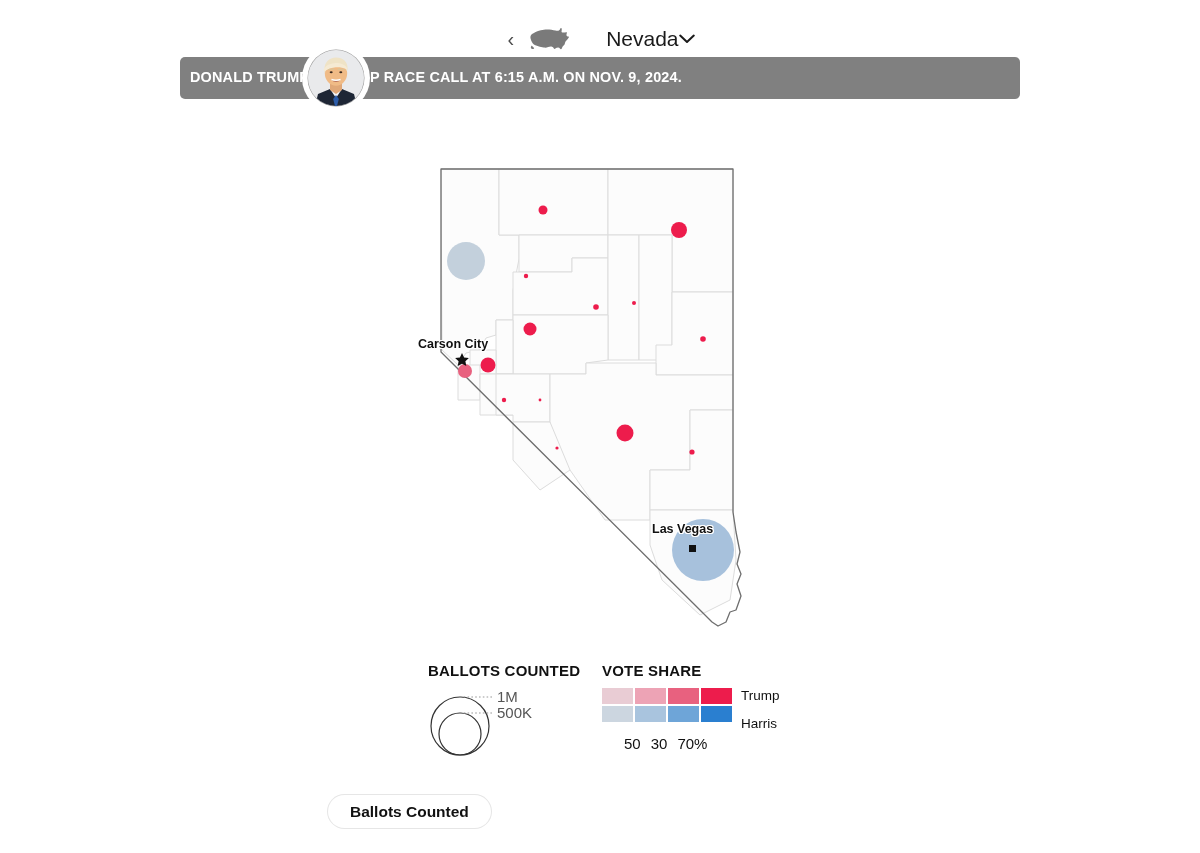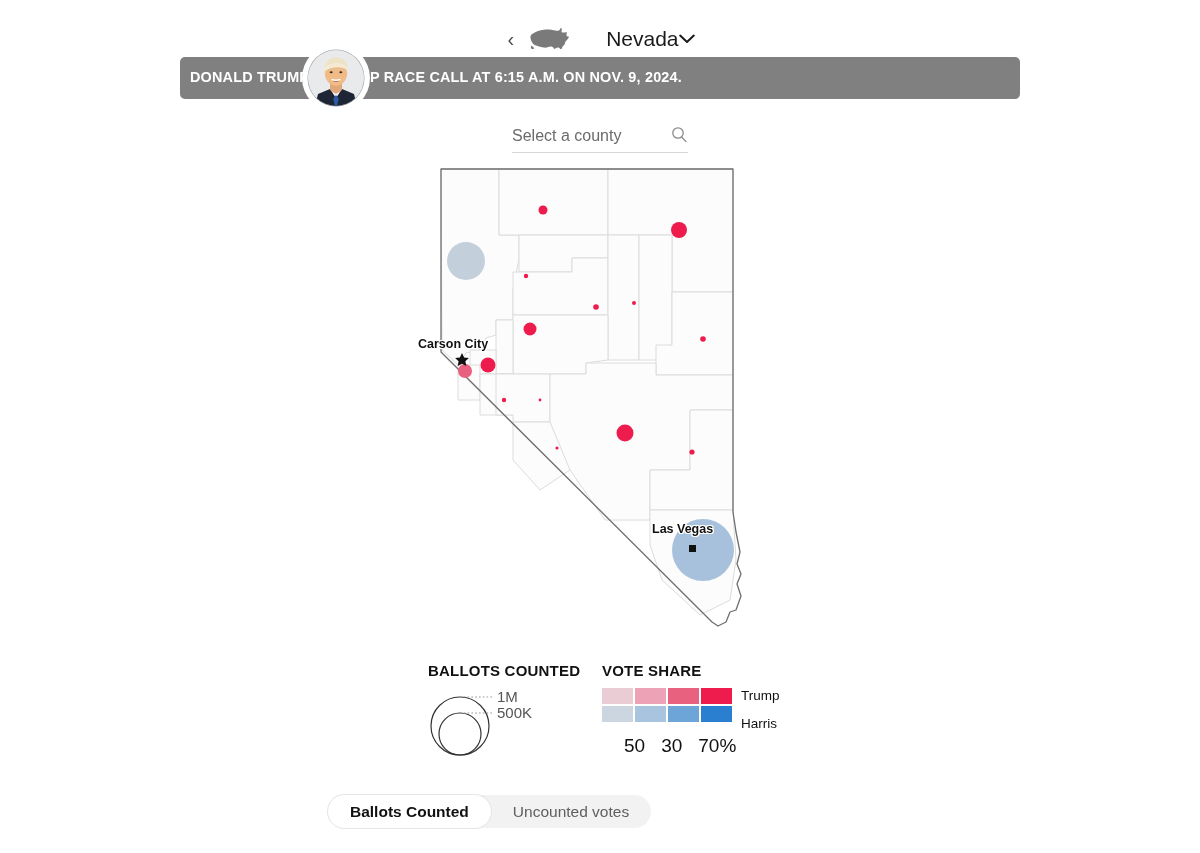--- a/index.html
+++ b/index.html
@@ -74,22 +74,22 @@
     white-space:nowrap;
   }
   .legend-voteshare{position:absolute;left:602px;top:662px;width:180px;}
   .swatch-grid{margin-top:9px;display:flex;}
   .swatch-col{display:flex;flex-direction:column;gap:2px;}
   .swatch{width:31px;height:16px;margin-right:2px;}
   .swatch-names{margin-left:7px;display:flex;flex-direction:column;
     gap:12px;font-size:13.5px;color:#111;}
   .swatch-names span{height:16px;line-height:16px;}
   .scale-nums{
-    margin-top:3px;margin-left:22px;display:flex;gap:16px;
-    font-size:19px;color:#111;
+    margin-top:3px;margin-left:22px;display:flex;gap:10px;
+    font-size:15px;color:#111;
   }
 
   
   .tabbar{
     position:absolute;left:328px;top:795px;height:33px;
     background:#f2f2f2;border-radius:17px;display:flex;align-items:center;
     padding:0;
   }
   .tab{
     height:33px;display:flex;align-items:center;justify-content:center;
@@ -154,29 +154,20 @@
 
         <path d="M24.6 23.6q2.6-1.1 5.2-.2" stroke="#d9c49a" stroke-width="1.2" fill="none" stroke-linecap="round"></path>
         <path d="M34.2 23.4q2.6-.9 5.2.2" stroke="#d9c49a" stroke-width="1.2" fill="none" stroke-linecap="round"></path>
 
         <path d="M27 33.4q5 3.2 10 0 -5 5.2 -10 0z" fill="#b9735e"></path>
         <path d="M27.4 33.6q4.6 1.2 9.2 0" stroke="#fdfdfd" stroke-width="1.6" fill="none"></path>
       </g>
     </svg>
   </div>
 
-  <div class="county-search">
-    <input type="text" placeholder="Select a county" style="">
-    <span>
-      <svg width="17" height="17" viewBox="0 0 17 17">
-        <circle cx="7" cy="7" r="5.2" fill="none" stroke="#8a8a8a" stroke-width="1.3"></circle>
-        <line x1="10.6" y1="11" x2="15" y2="15.6" stroke="#8a8a8a" stroke-width="1.3" stroke-linecap="round"></line>
-      </svg>
-    </span>
-  </div>
 
   <div class="map-wrap">
     <svg width="400" height="490" viewBox="0 0 400 490">
       <g>
 
         <g fill="#fcfcfc" stroke="#dcdcdc" stroke-width="1">
 
           <path d="M41 9 L99 9 L99 75 L119 75 L119 99 L113 130 L113 160 L96 160 L96 175 L86 178 L80 190 L66 193 L58 205 L42 190 L41 9 Z"></path>
 
           <path d="M99 9 L208 9 L208 75 L119 75 L99 75 Z"></path>
@@ -280,16 +271,15 @@
     </div>
     <div class="scale-nums">
       <span>50</span>
       <span>30</span>
       <span>70%</span>
     </div>
   </div>
 
   <div class="tabbar">
     <div class="tab active">Ballots Counted</div>
-    <div class="tab">Uncounted votes</div>
   </div>
 
 </div>
 
 </body></html>

